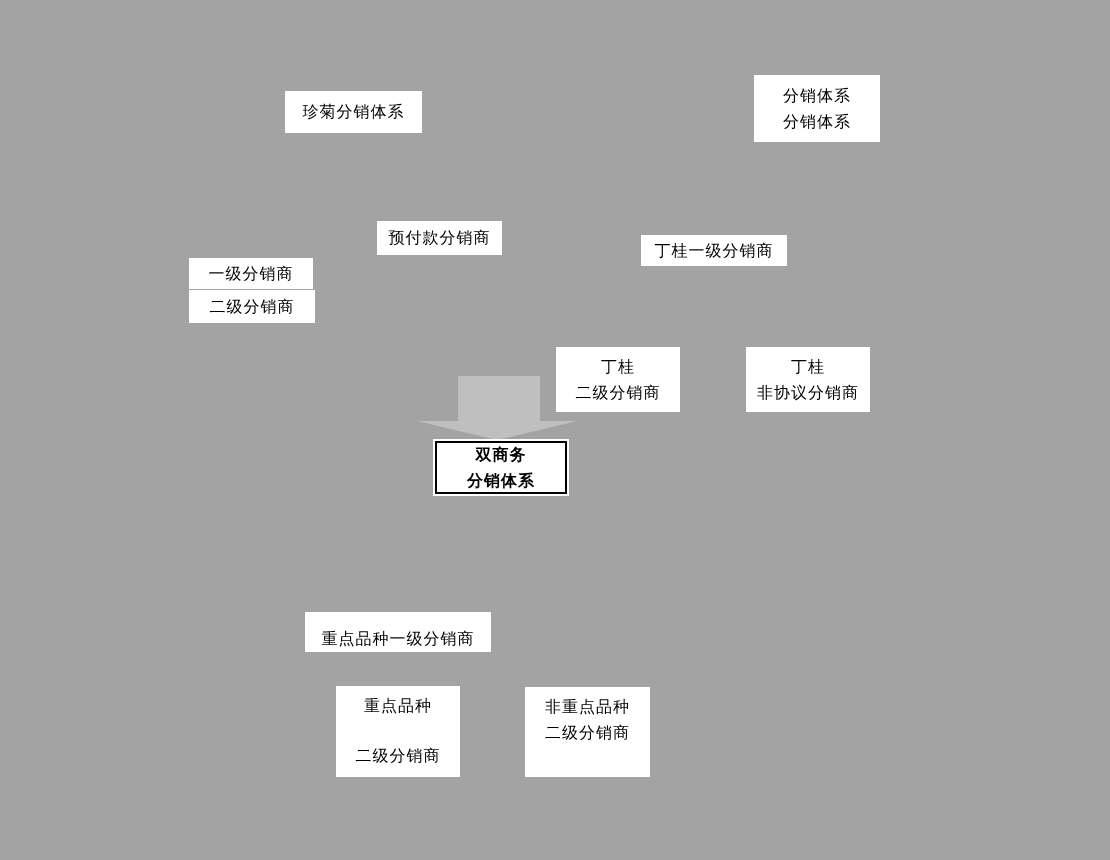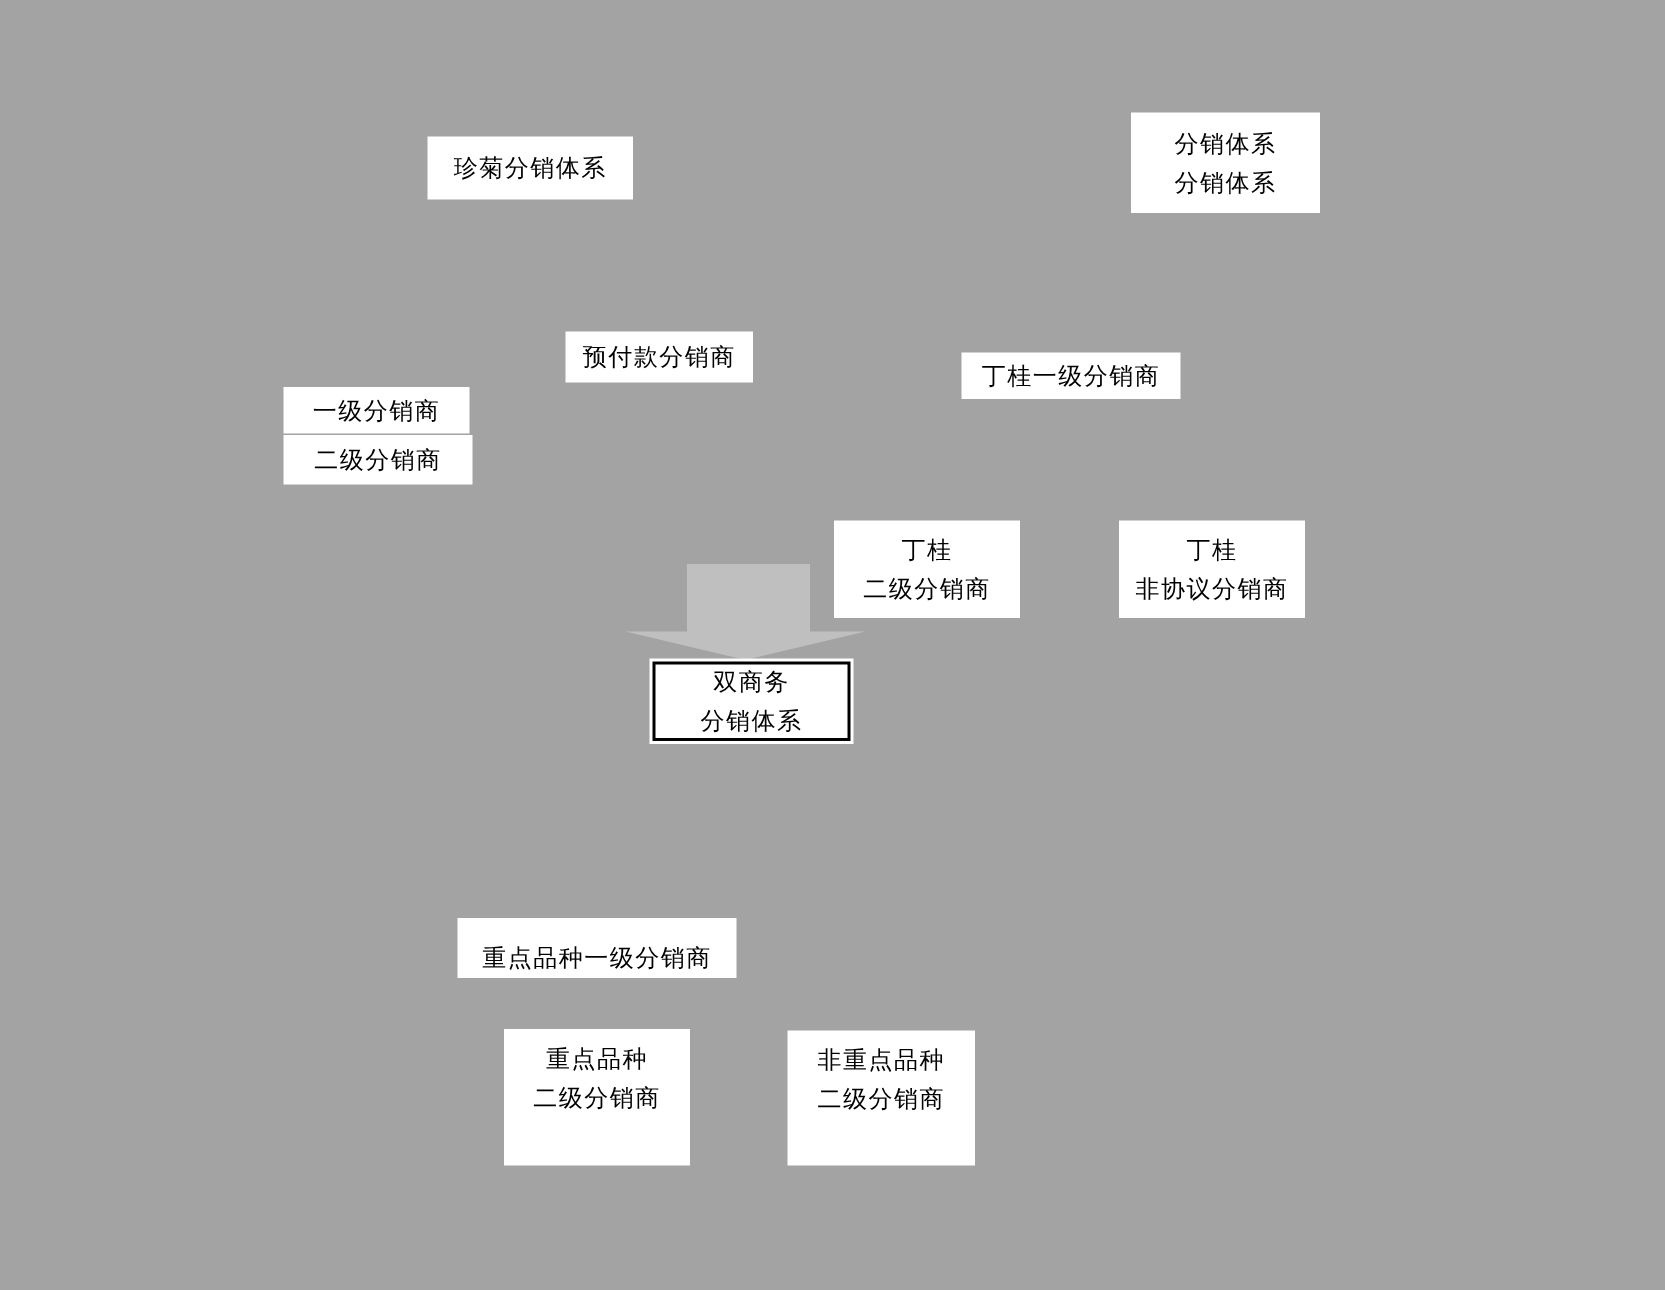--- a/index.html
+++ b/index.html
@@ -87,31 +87,31 @@
   <div class="node" style="left:556px; top:347px; width:124px; height:65px;">
     <span class="line">丁桂</span>
     <span class="line">二级分销商</span>
   </div>
 
   <div class="node" style="left:746px; top:347px; width:124px; height:65px;">
     <span class="line">丁桂</span>
     <span class="line">非协议分销商</span>
   </div>
 
-  <div class="node highlight" style="left:433px; top:439px; width:136px; height:57px;">
+  <div class="node highlight" style="left:433px; top:439px; width:136px; height:57px;font-weight:bold;">
     <span class="line">双商务</span>
     <span class="line">分销体系</span>
   </div>
 
   <div class="node" style="left:305px; top:612px; width:186px; height:40px;justify-content:flex-end;">
     <span class="line">重点品种一级分销商</span>
   </div>
 
 
-  <div class="node top-align" style="left:336px; top:686px; width:124px; height:91px;">
+  <div class="node top-align" style="left:336px; top:686px; width:124px; height:91px;gap:24px;">
     <span class="line">重点品种</span>
     <span class="line">二级分销商</span>
   </div>
 
   <div class="node top-align" style="left:525px; top:687px; width:125px; height:90px;">
     <span class="line">非重点品种</span>
     <span class="line">二级分销商</span>
   </div>
 
 </div>

